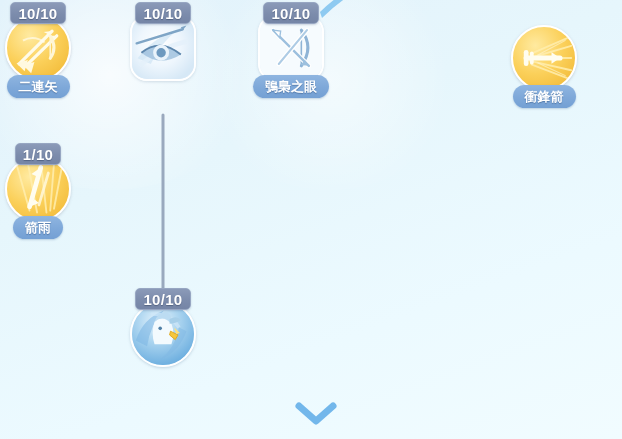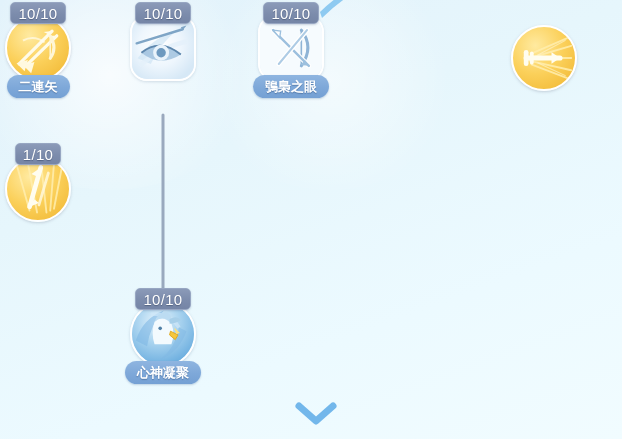--- a/index.html
+++ b/index.html
@@ -61,21 +61,21 @@
     min-width: 46px;
     height: 22px;
     line-height: 22px;
     padding: 0 7px;
     box-sizing: border-box;
     border-radius: 5px;
     background: linear-gradient(180deg, #8b9ab8 0%, #7c8cac 55%, #7585a6 100%);
     border: 1px solid #97a6c2;
     color: #ffffff;
     font-size: 15px;
-    font-weight: normal;
+    font-weight: bold;
     text-align: center;
     letter-spacing: 0.3px;
     text-shadow: 0 1px 1px rgba(40,55,85,0.45);
     margin-bottom: -9px;
     box-shadow: 0 1px 2px rgba(70,95,130,0.25);
   }
   .level-badge.hidden-badge { visibility: hidden; height: 0; margin: 0; border: none; }
 
   .icon-frame {
     position: relative;
@@ -245,39 +245,41 @@
         <g stroke="#fff7d2" stroke-width="1.2" opacity="0.6">
           <path d="M56 14 L26 30"></path>
             <path d="M56 52 L26 38"></path>
         </g>
         <path d="M14 33 L50 33" stroke="#fffdf0" stroke-width="5.5" stroke-linecap="round" fill="none"></path>
         <path d="M50 33 l-9 -6 l0 12 z" fill="#fffdf0"></path>
         <path d="M14 27 L14 39" stroke="#fffdf0" stroke-width="5" stroke-linecap="round"></path>
         <path d="M20 28 L20 38" stroke="#fffdf0" stroke-width="4" stroke-linecap="round"></path>
       </svg>
     </div>
+    <div class="name-pill">衝鋒箭</div>
   </div>
 
   <div class="skill-node" style="left: -10px; top: 143px;">
     <div class="level-badge">1/10</div>
     <div class="icon-frame round-gold">
       <svg viewBox="0 0 66 66">
         <g stroke="#ffeeae" stroke-width="2" opacity="0.85" stroke-linecap="round">
           <path d="M10 6 L24 56"></path>
             <path d="M22 4 L32 58"></path>
           <path d="M36 4 L42 58"></path>
             <path d="M50 6 L46 56"></path>
           <path d="M58 12 L50 54"></path>
         </g>
         <path d="M36 10 L24 52" stroke="#fffdf0" stroke-width="5" stroke-linecap="round" fill="none"></path>
         <path d="M36 10 l-1 11 l-9 -4 z" fill="#fffdf0"></path>
         <path d="M24 52 l5 -8 l5 4 z" fill="#fffdf0"></path>
         <path d="M44 16 L34 50" stroke="#fff8da" stroke-width="3" stroke-linecap="round" fill="none" opacity="0.85"></path>
       </svg>
     </div>
+    <div class="name-pill">箭雨</div>
   </div>
 
   <div class="skill-node" style="left: 115px; top: 288px;">
     <div class="level-badge">10/10</div>
     <div class="icon-frame round-blue">
       <svg viewBox="0 0 66 66">
         <defs>
           <radialGradient id="mfbg" cx="42%" cy="30%" r="70%">
             <stop offset="0%" stop-color="#e8f5fd"></stop>
             <stop offset="50%" stop-color="#a9d3ef"></stop>
@@ -289,21 +291,20 @@
         <path d="M58 30 Q50 52 30 60 Q46 48 50 26 Z" fill="#7fb8e4" opacity="0.5"></path>
         <path d="M20 12 Q40 10 50 26" stroke="#cfe7f8" stroke-width="4" fill="none" opacity="0.7"></path>
         <path d="M24 20 Q33 12 42 22 Q46 32 42 44 L24 44 Q20 32 24 20 Z" fill="#f3fafe"></path>
         <path d="M24 20 Q33 12 42 22 Q44 14 38 10 Q28 8 24 20 Z" fill="#bcdcf2"></path>
         <path d="M40 17 Q48 13 52 18 Q46 22 40 22 Z" fill="#a7cfe9"></path>
         <circle cx="30" cy="27" r="1.9" fill="#4f7fa6"></circle>
         <path d="M41 30 l8 4 l-3 5 l-6 -5 z" fill="#f5c63c" stroke="#e0a81e" stroke-width="1"></path>
         <path d="M45 26 l6 6 l-4 1 z" fill="#ffe07a"></path>
       </svg>
     </div>
-    <div class="name-pill">心神凝聚</div>
   </div>
 
   <div id="scroll-down-chevron" style="left: 294px; top: 400px;">
     <svg viewBox="0 0 44 26">
       <path d="M5 6 L22 21 L39 6" stroke="#6bb3ea" stroke-width="7" fill="none" stroke-linecap="round" stroke-linejoin="round" opacity="0.95"></path>
     </svg>
   </div>
 
 </div>
 

